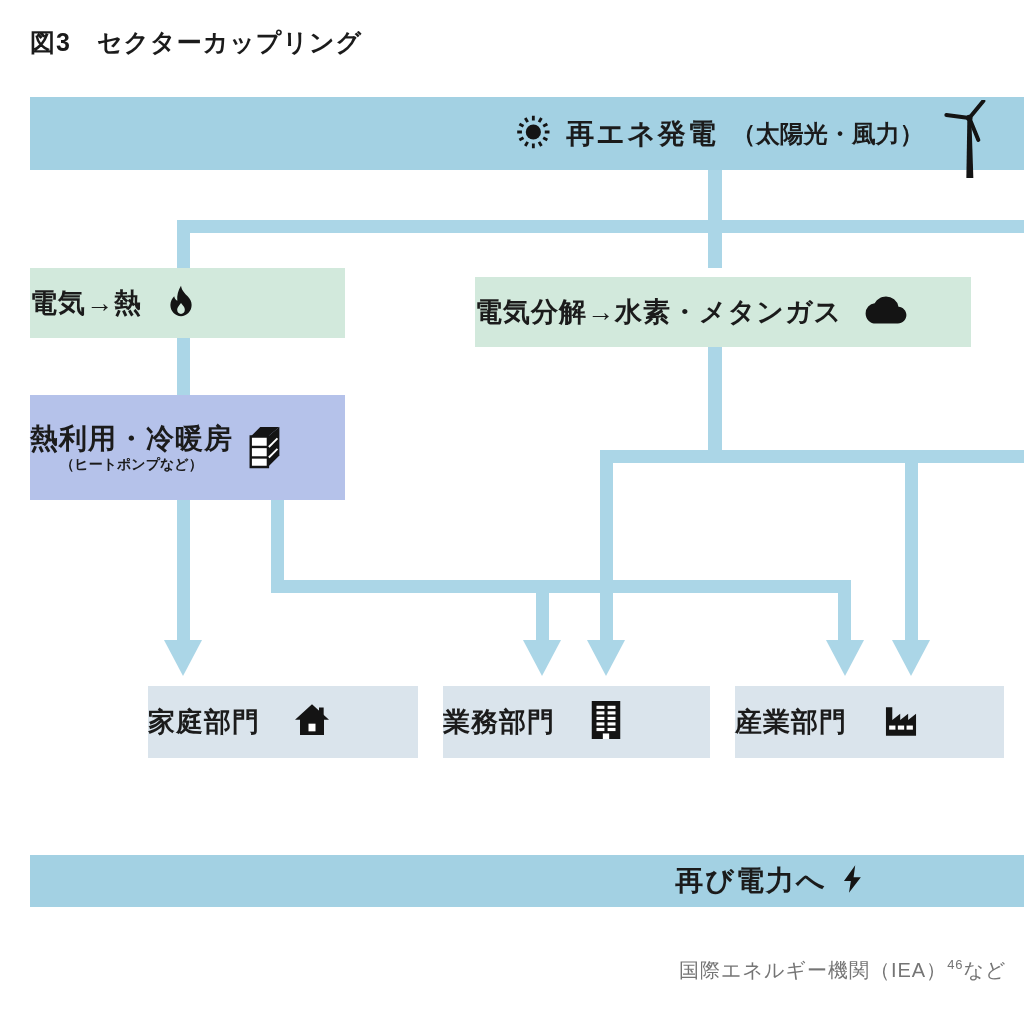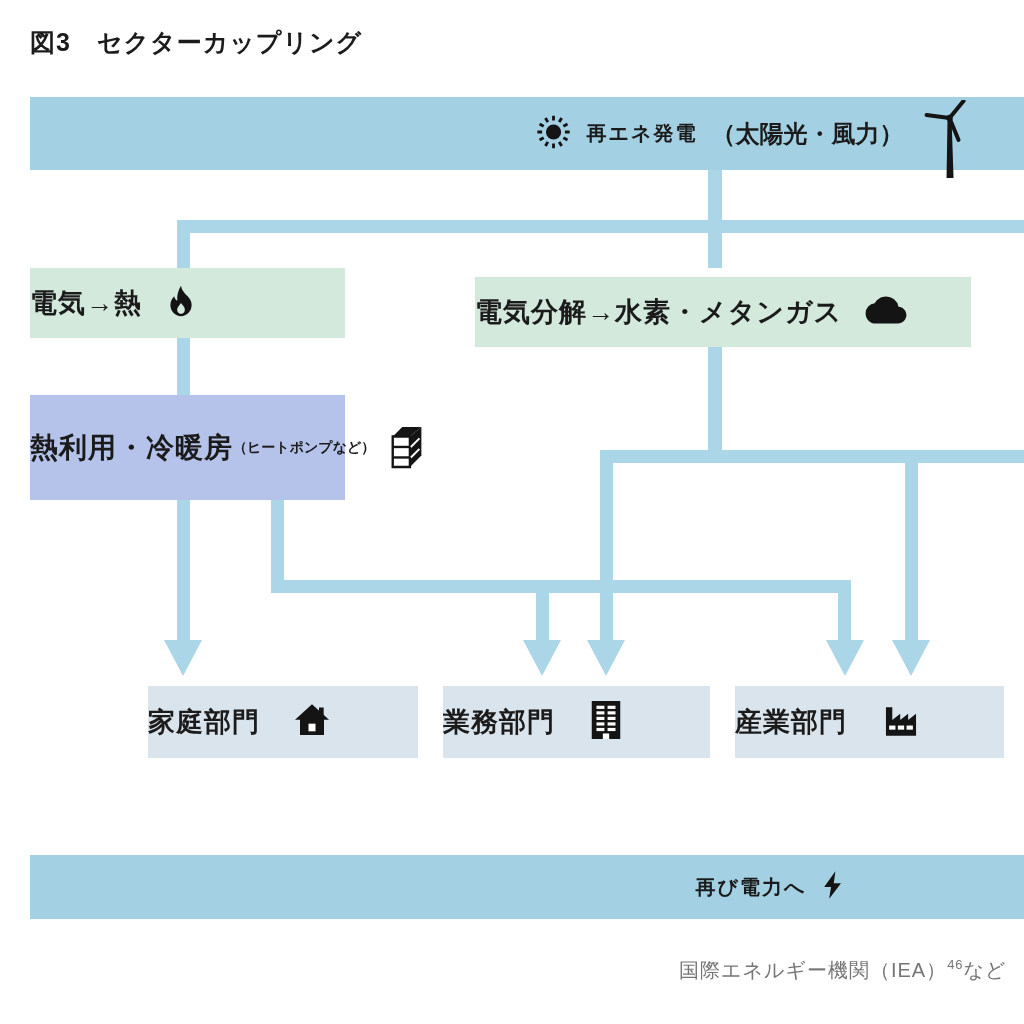--- a/index.html
+++ b/index.html
@@ -13,39 +13,39 @@
     --source-gray:#757575;
   }
   *{margin:0;padding:0;box-sizing:border-box;}
   body{background:#fff;font-family:"Liberation Sans","DejaVu Sans",sans-serif;color:var(--text);}
   .canvas{position:relative;width:1024px;height:1024px;background:#ffffff;overflow:hidden;}
 
   .fig-title{position:absolute;left:30px;top:26px;display:flex;gap:26px;font-size:25px;font-weight:bold;letter-spacing:1px;}
 
   .bar{position:absolute;left:30px;width:994px;background:var(--bar-blue);}
   .bar.top{top:97px;height:73px;}
-  .bar.bottom{top:855px;height:64px;}
+  .bar.bottom{top:855px;height:52px;}
   .bar-content{position:absolute;top:50%;transform:translate(-50%,-50%);display:flex;align-items:center;white-space:nowrap;}
   .bar.top .bar-content{left:727px;gap:14px;}
   .bar.bottom .bar-content{left:742px;gap:12px;}
-  .bar-label{font-size:20px;font-weight:bold;letter-spacing:2px;}
+  .bar-label{font-size:28px;font-weight:bold;letter-spacing:2px;}
   .bar-sublabel{font-size:24px;font-weight:bold;letter-spacing:0;}
   .turbine-wrap{height:40px;display:flex;align-items:flex-start;margin-left:6px;}
   .turbine-wrap svg{margin-top:-14px;}
 
   .line{position:absolute;background:var(--line-blue);}
   .arrow{position:absolute;top:640px;width:0;height:0;border-left:19px solid transparent;border-right:19px solid transparent;border-top:36px solid var(--line-blue);}
 
   .node{position:absolute;display:flex;align-items:center;}
   .node-label{font-size:27px;font-weight:bold;letter-spacing:1px;white-space:nowrap;}
   .node-sublabel{font-size:14px;font-weight:bold;white-space:nowrap;}
 
   .green-box{background:var(--green);height:70px;top:268px;gap:22px;}
   .purple-box{background:var(--purple);left:30px;top:395px;width:315px;height:105px;gap:12px;}
-  .purple-text{display:flex;align-items:center;line-height:1.25;}
+  .purple-text{display:flex;flex-direction:column;align-items:center;line-height:1.25;}
   .sector-box{background:var(--sector-gray);top:686px;height:72px;gap:32px;}
 
   .source{position:absolute;left:679px;top:957px;font-size:20px;color:var(--source-gray);white-space:nowrap;letter-spacing:1px;}
   .source sup{font-size:13px;}
 </style>
 </head>
 <body>
 
 <div class="canvas">
 

